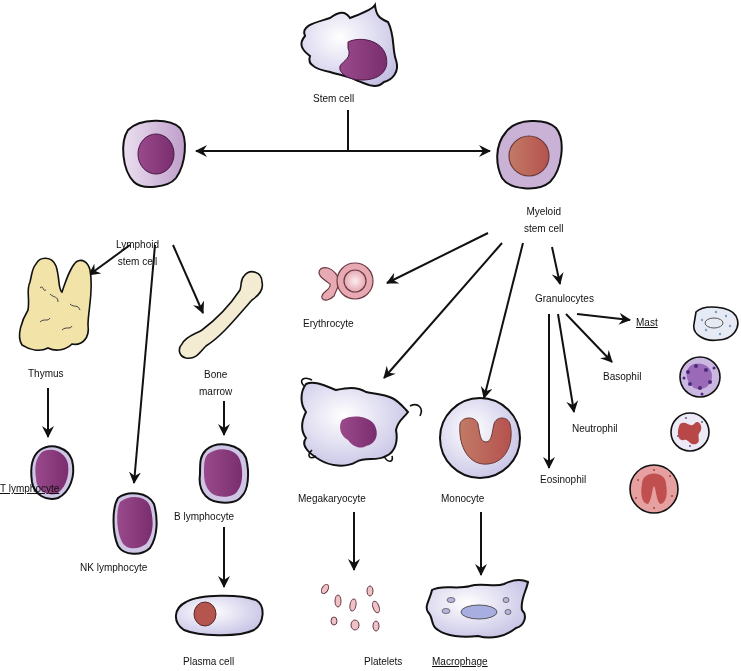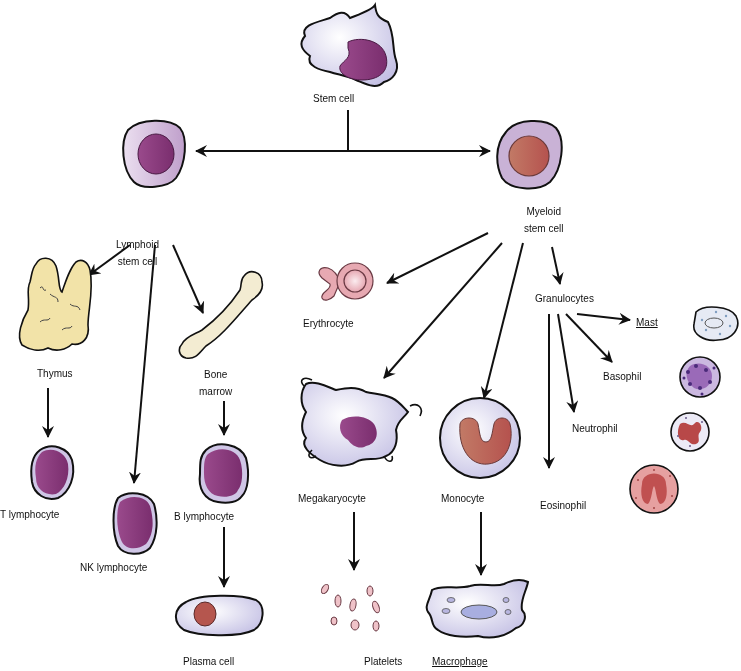--- a/index.html
+++ b/index.html
@@ -198,31 +198,31 @@
 
 <div class="lbl" style="left:313px;top:90px;">Stem cell</div>
 <div class="lbl" style="left:116px;top:203px;margin-top:33px;">
   <div>Lymphoid</div>
   <div>stem cell</div>
 </div>
 <div class="lbl" style="left:524px;top:203px;">
   <div>Myeloid</div>
   <div>stem cell</div>
 </div>
-<div class="lbl" style="left:37px;top:365px;text-align:right;">Thymus</div>
+<div class="lbl" style="left:28px;top:365px;text-align:right;">Thymus</div>
 <div class="lbl" style="left:199px;top:366px;">
   <div>Bone</div>
   <div>marrow</div>
 </div>
-<div class="lbl" style="left:0px;top:506px;">T lymphocyte</div>
+<div class="lbl" style="left:0px;top:480px;text-decoration:underline;">T lymphocyte</div>
 <div class="lbl" style="left:80px;top:559px;">NK lymphocyte</div>
 <div class="lbl" style="left:174px;top:508px;">B lymphocyte</div>
 <div class="lbl" style="left:183px;top:653px;">Plasma cell</div>
 <div class="lbl" style="left:303px;top:315px;">Erythrocyte</div>
 <div class="lbl" style="left:298px;top:490px;">Megakaryocyte</div>
 <div class="lbl" style="left:324px;top:653px;margin-left:40px;">Platelets</div>
 <div class="lbl" style="left:441px;top:490px;">Monocyte</div>
 <div class="lbl" style="left:432px;top:653px;text-decoration:underline;">Macrophage</div>
 <div class="lbl" style="left:535px;top:290px;">Granulocytes</div>
 <div class="lbl" style="left:636px;top:314px;text-decoration:underline;">Mast</div>
 <div class="lbl" style="left:603px;top:368px;">Basophil</div>
 <div class="lbl" style="left:572px;top:420px;">Neutrophil</div>
-<div class="lbl" style="left:540px;top:497px;">Eosinophil</div>
+<div class="lbl" style="left:540px;top:471px;">Eosinophil</div>
 
 </body></html>

